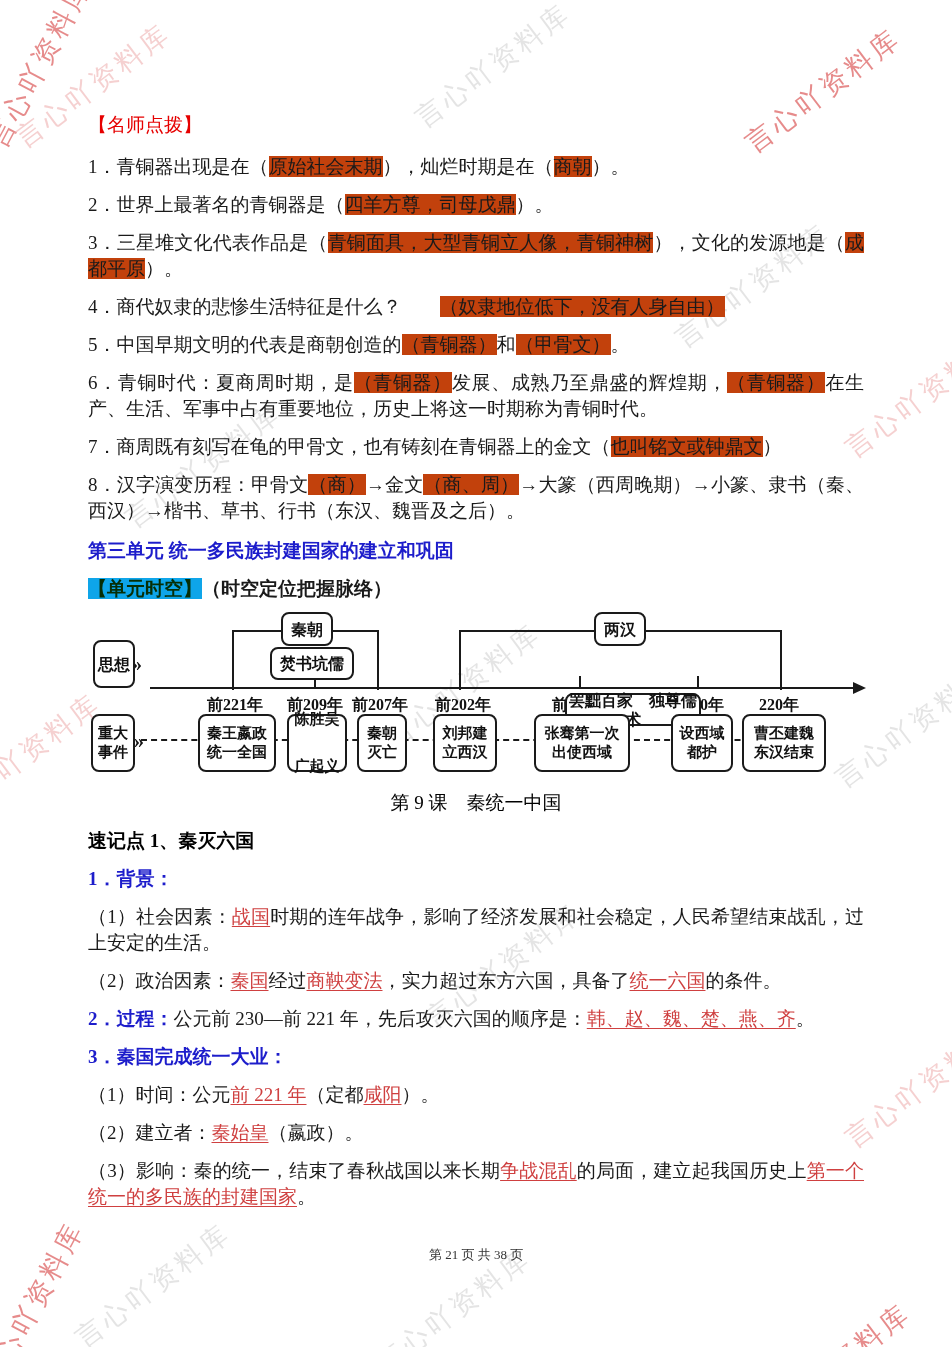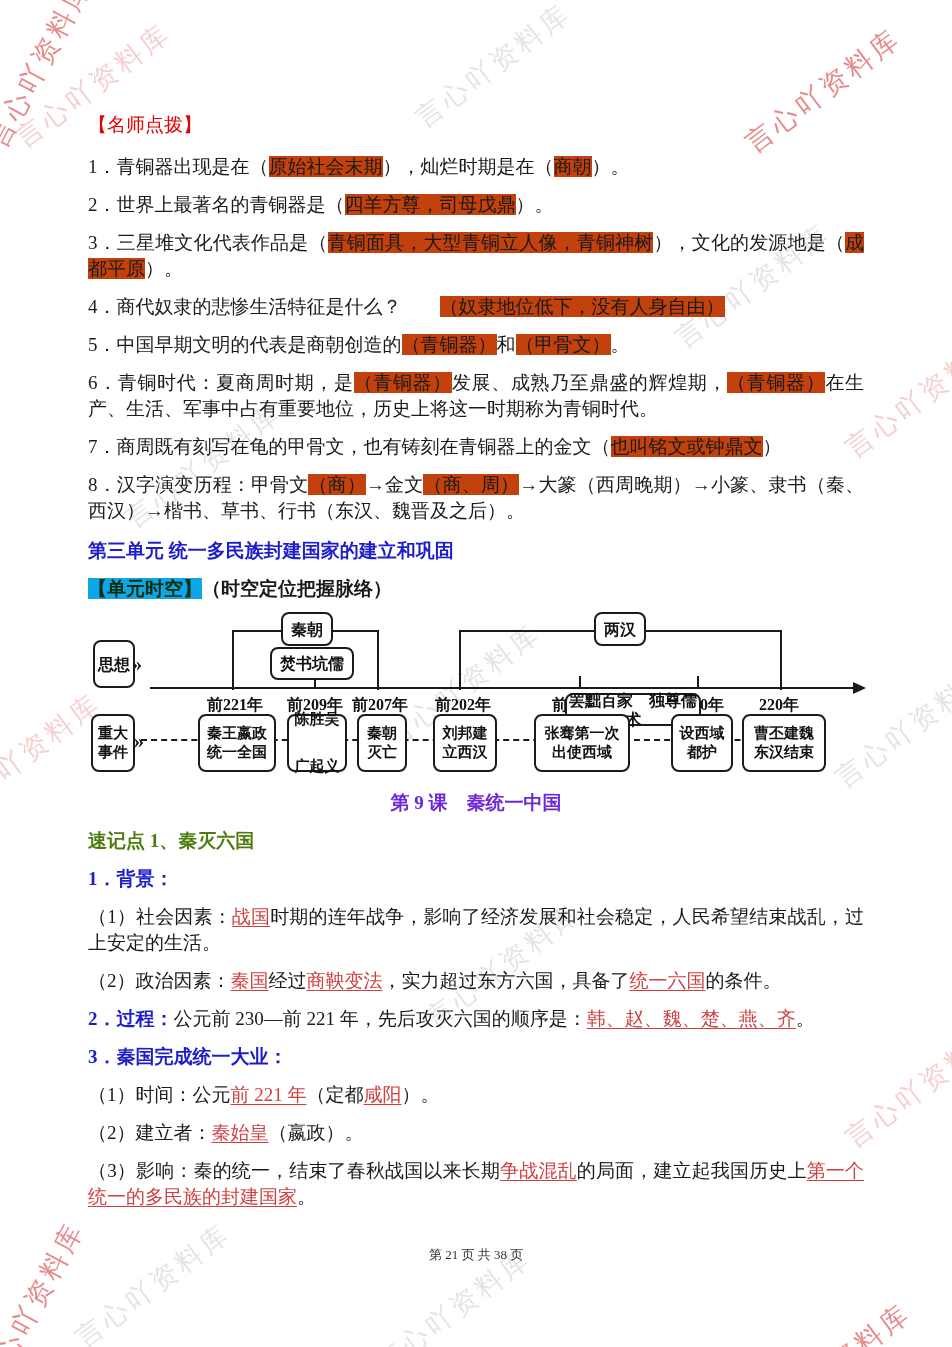--- a/index.html
+++ b/index.html
@@ -15,22 +15,22 @@
   }
   .wm.gray{color:rgba(205,205,205,.55);}
   .wm.pink{color:rgba(236,170,170,.55);}
   .wm.red{color:rgba(224,110,110,.8);}
   .wm.steep{transform:rotate(-62deg);}
   
   .content{position:absolute;left:88px;top:112px;width:776px;}
   .content p{margin:0 0 12px 0;font-size:19px;line-height:26px;text-align:justify;}
   .h-red{color:#e60000;font-weight:normal;font-size:20px;margin-bottom:16px !important;}
   .h-unit{color:#1d1dcb;font-weight:bold;font-size:20px;text-align:left;margin:14px 0 12px 0 !important;}
-  .h-lesson{color:#6d28d9;font-weight:bold;font-size:20px;text-align:center !important;margin:8px 0 12px 0 !important;}
-  .h-point{color:#4d7c0f;font-weight:bold;font-size:20px;}
+  .h-lesson{color:#000000;font-weight:normal;font-size:20px;text-align:center !important;margin:8px 0 12px 0 !important;}
+  .h-point{color:#000000;font-weight:bold;font-size:20px;}
   .h-blue{color:#1d1dcb;font-weight:bold;}
   .tagline{margin-bottom:8px !important;font-weight:bold;}
   .hl{background:#c2410c;}
   .ru{color:#cf4040;text-decoration:underline;text-underline-offset:3px;}
   .bb{color:#1d1dcb;font-weight:bold;}
   .gh{background:#0ea5e9;color:#062e06;}
   
   .timeline{position:relative;width:790px;height:172px;margin:0 0 8px -3px;
     font-family:"Liberation Serif", serif;font-weight:bold;color:#111;}
   .tl-box{position:absolute;border:2px solid #1a1a1a;border-radius:8px;background:#fff;

